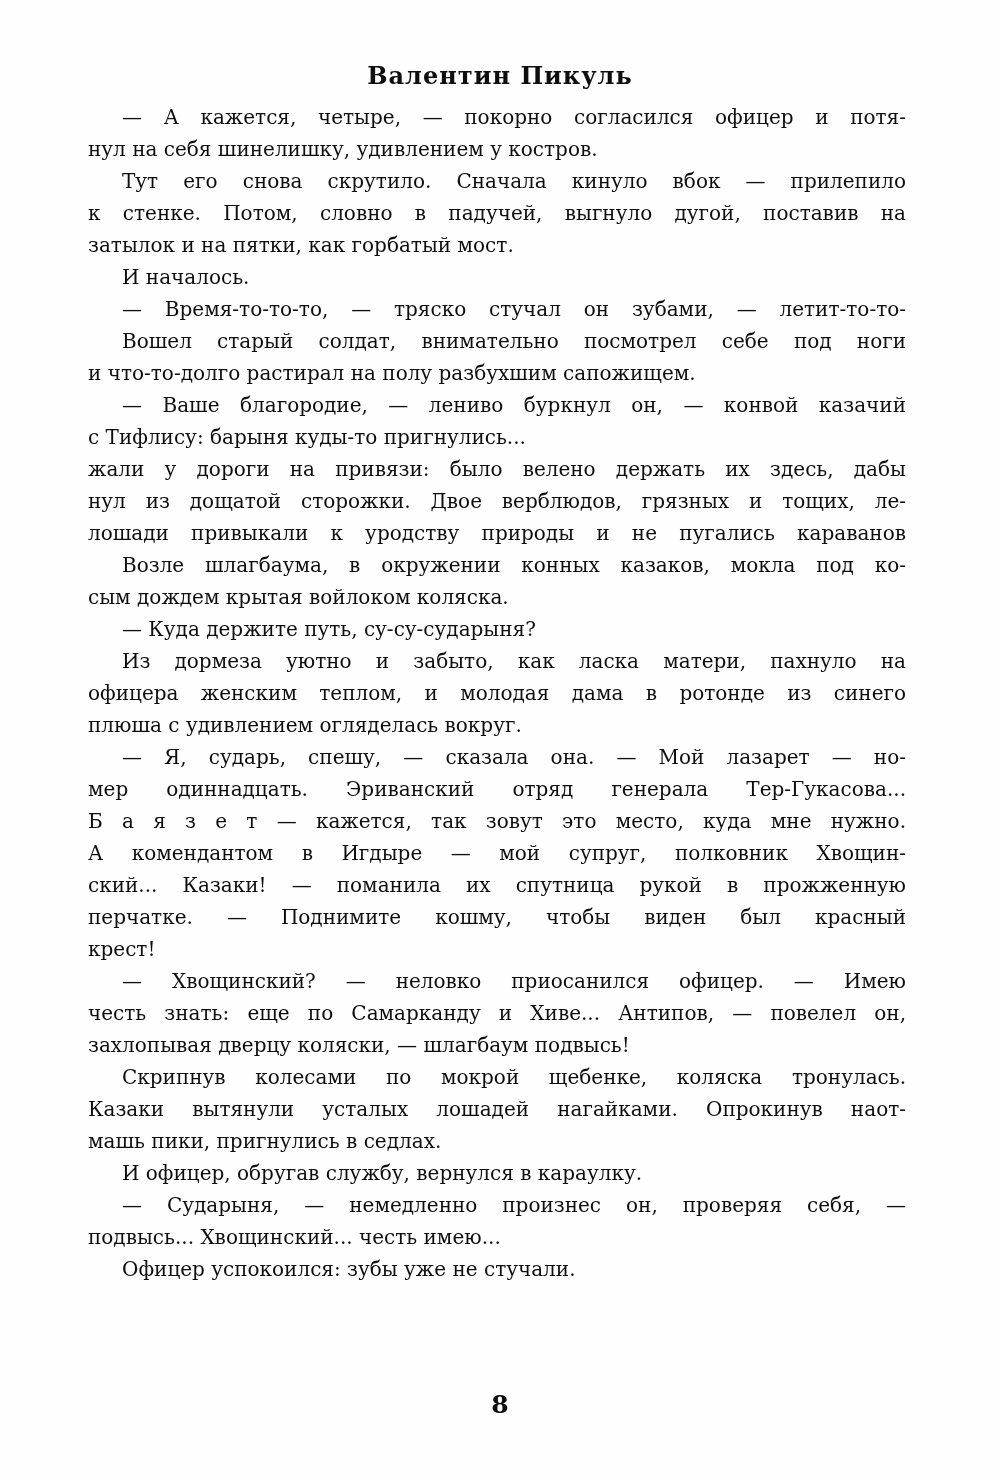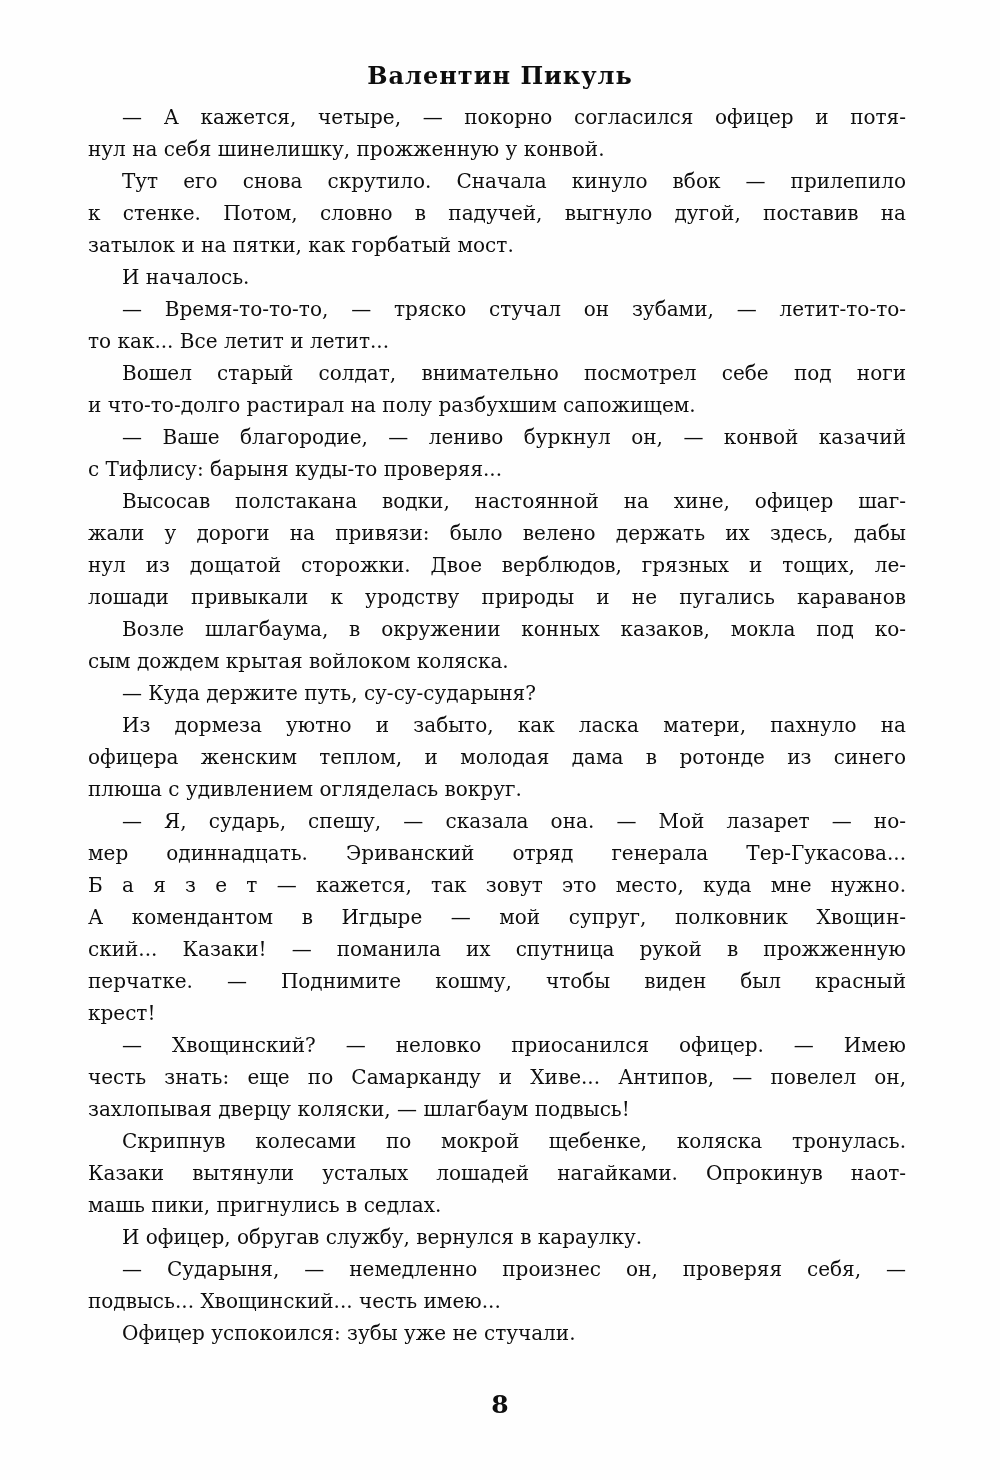--- a/index.html
+++ b/index.html
@@ -58,44 +58,42 @@
 </style>
 </head>
 <body>
 
 <div class="page">
   <div class="header">Валентин Пикуль</div>
 
   <div class="text-block">
       <div>
         <div class="line para-first">— А кажется, четыре, — покорно согласился офицер и потя-</div>
-        <div class="line para-last">нул на себя шинелишку, прожженную у конвой.</div>
+        <div class="line para-last">нул на себя шинелишку, удивлением у костров.</div>
       </div>
       <div>
         <div class="line para-first">Тут его снова скрутило. Сначала кинуло вбок — прилепило</div>
         <div class="line">к стенке. Потом, словно в падучей, выгнуло дугой, поставив на</div>
         <div class="line para-last">затылок и на пятки, как горбатый мост.</div>
       </div>
       <div>
         <div class="line para-first para-last">И началось.</div>
       </div>
       <div>
         <div class="line para-first">— Время-то-то-то, — тряско стучал он зубами, — летит-то-то-</div>
-        <div class="line para-last">то как... Все летит и летит...</div>
       </div>
       <div>
         <div class="line para-first">Вошел старый солдат, внимательно посмотрел себе под ноги</div>
         <div class="line para-last">и что-то-долго растирал на полу разбухшим сапожищем.</div>
       </div>
       <div>
         <div class="line para-first">— Ваше благородие, — лениво буркнул он, — конвой казачий</div>
-        <div class="line para-last">с Тифлису: барыня куды-то проверяя...</div>
+        <div class="line para-last">с Тифлису: барыня куды-то пригнулись...</div>
       </div>
       <div>
-        <div class="line para-first">Высосав полстакана водки, настоянной на хине, офицер шаг-</div>
         <div class="line">жали у дороги на привязи: было велено держать их здесь, дабы</div>
         <div class="line">нул из дощатой сторожки. Двое верблюдов, грязных и тощих, ле-</div>
         <div class="line">лошади привыкали к уродству природы и не пугались караванов</div>
       </div>
       <div>
         <div class="line para-first">Возле шлагбаума, в окружении конных казаков, мокла под ко-</div>
         <div class="line para-last">сым дождем крытая войлоком коляска.</div>
       </div>
       <div>
         <div class="line para-first para-last">— Куда держите путь, су-су-сударыня?</div>

